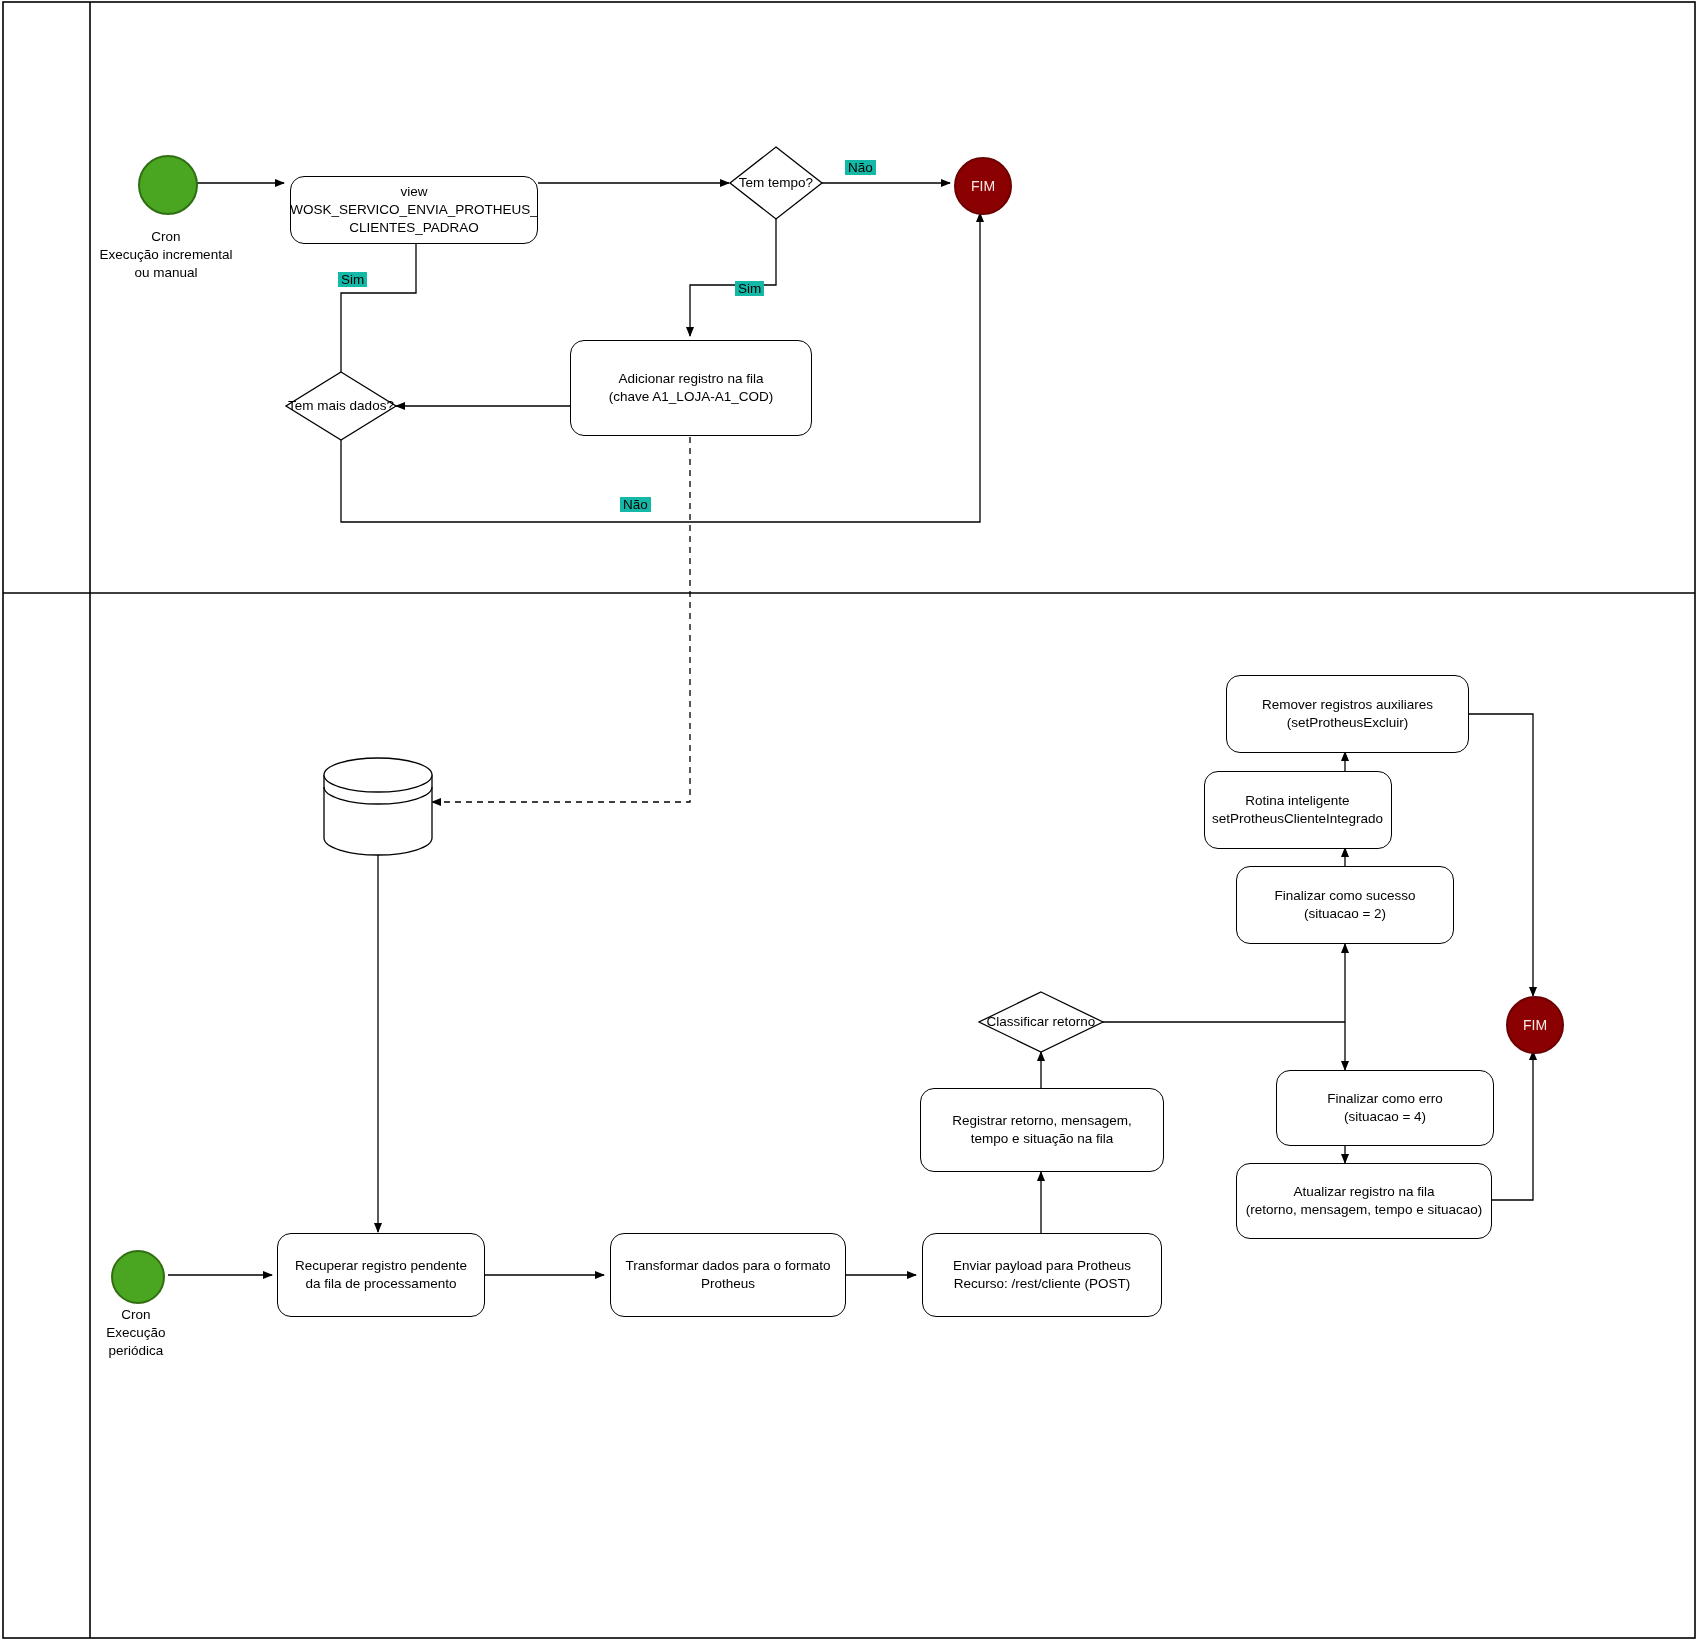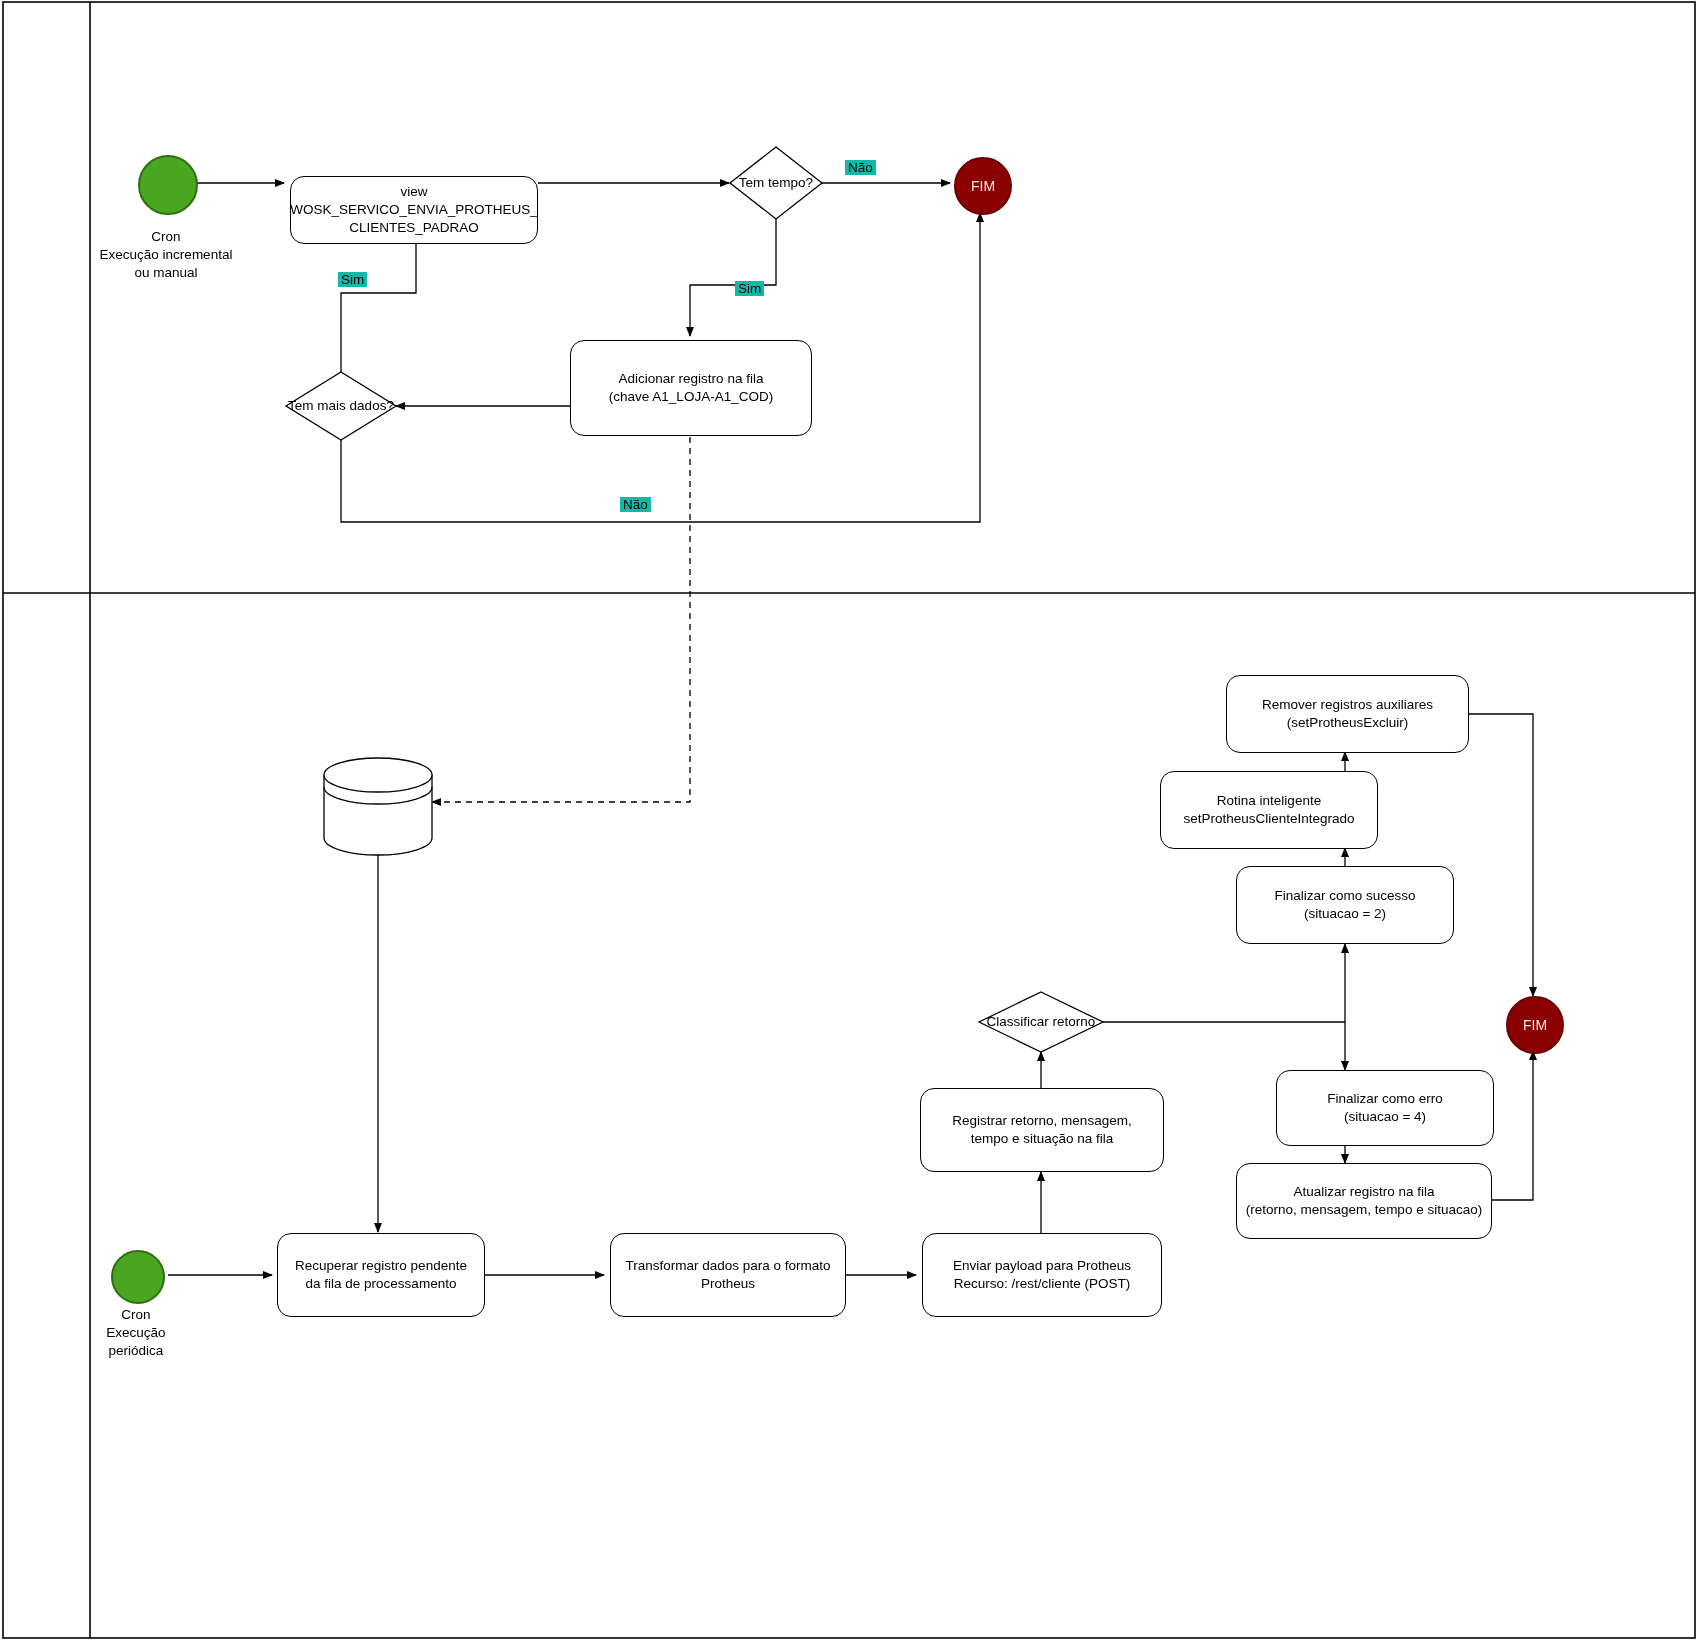--- a/index.html
+++ b/index.html
@@ -183,21 +183,21 @@
 tempo e situação na fila</span>
   </div>
 
   <div class="diamond-lbl" style="left:971px;top:1014px;width:140px;">Classificar retorno</div>
 
   <div class="node process" style="left:1236px;top:866px;width:218px;height:78px;">
     <span class="lbl">Finalizar como sucesso
 (situacao = 2)</span>
   </div>
 
-  <div class="node process" style="left:1160px;top:771px;width:218px;height:78px;">
+  <div class="node process" style="left:1204px;top:771px;width:188px;height:78px;justify-content:flex-end;">
     <span class="lbl">Rotina inteligente
 setProtheusClienteIntegrado</span>
   </div>
 
   <div class="node process" style="left:1226px;top:675px;width:243px;height:78px;">
     <span class="lbl">Remover registros auxiliares
 (setProtheusExcluir)</span>
   </div>
 
   <div class="node process" style="left:1276px;top:1070px;width:218px;height:76px;">

